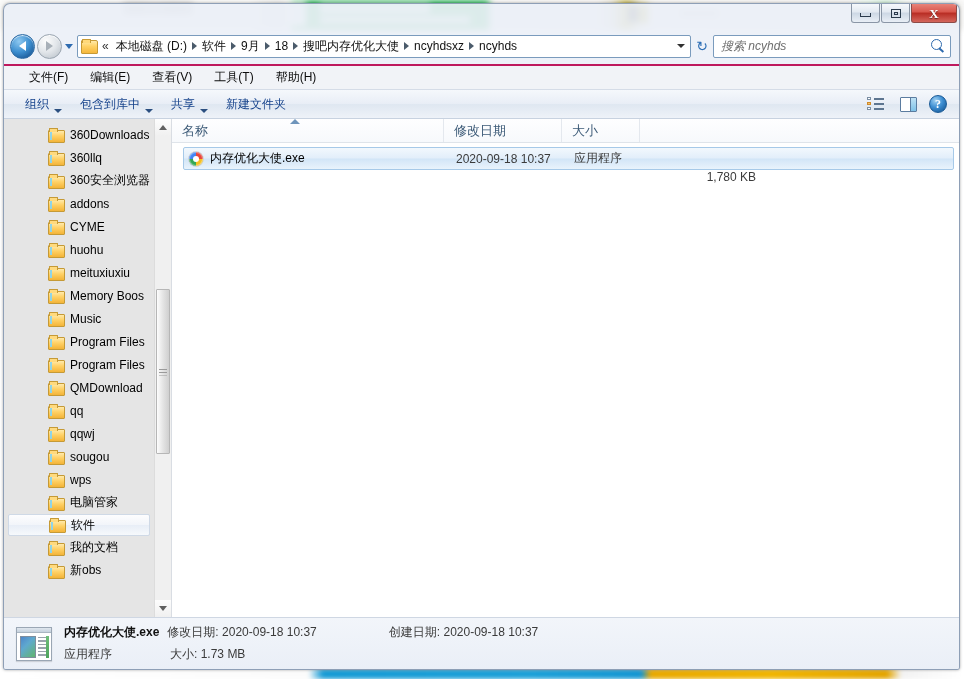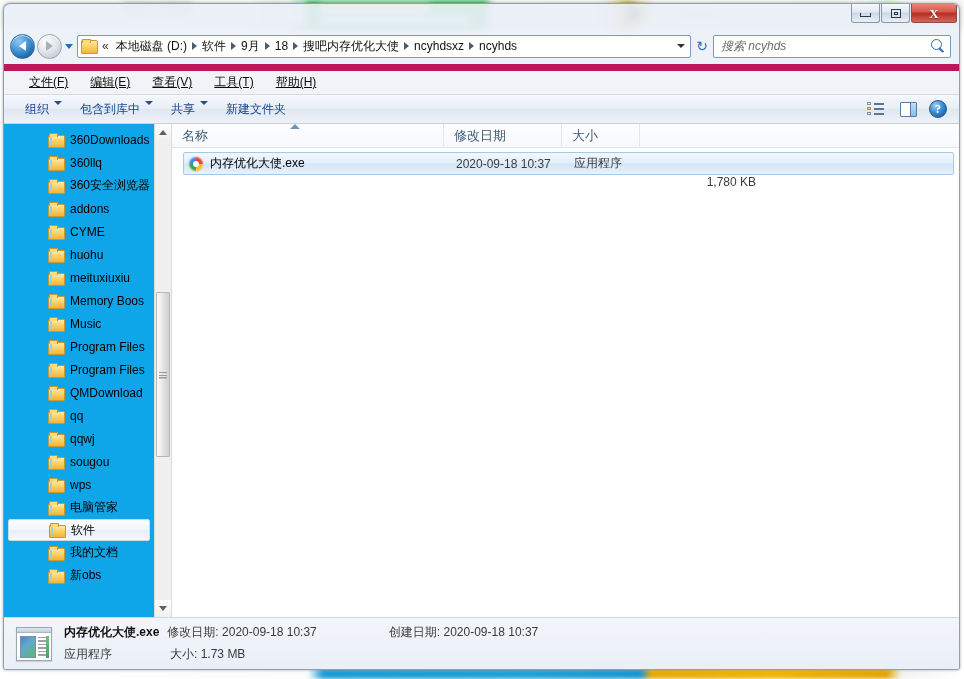--- a/index.html
+++ b/index.html
@@ -312,48 +312,47 @@
     width: 6px; height: 1.8px;
     background: #2f6bae;
     transform: rotate(42deg);
     transform-origin: left center;
   }
 
   
   .menubar {
     flex: 0 0 22px;
     background: #f1f3f7;
-    border-top: 7px solid #be185d;
+    border-top: 2px solid #be185d;
     display: flex;
     align-items: center;
     padding-left: 14px;
     font-size: 12px;
     color: #0c0c0c;
-    text-decoration: underline;
   }
   .menu-item {
     padding: 3px 11px;
     cursor: default;
   }
 
   
   .cmdbar {
     flex: 0 0 30px;
     background: linear-gradient(to bottom,#f5f8fc 0%,#e9eef6 48%,#dfe7f1 52%,#eef2f8 100%);
     border-top: 1px solid #d5dce7;
     border-bottom: 1px solid #c8d2e0;
     display: flex;
     align-items: center;
     padding: 0 6px 0 12px;
     font-size: 12px;
     color: #15428b;
   }
   .cmd {
     display: flex;
-    align-items: flex-start;
+    align-items: flex-end;
     gap: 5px;
     padding: 4px 9px;
     cursor: default;
     white-space: nowrap;
   }
   .cmd .cd {
     width: 0; height: 0;
     border-left: 4px solid transparent;
     border-right: 4px solid transparent;
     border-top: 4px solid #2b4f80;
@@ -413,21 +412,21 @@
   .body {
     flex: 1 1 auto;
     display: flex;
     min-height: 0;
     background: #ffffff;
   }
 
   
   .sidebar {
     flex: 0 0 168px;
-    background: #0ea5e9;
+    background: #e5e5e5;
     border-right: 1px solid #d9dde3;
     position: relative;
     overflow: hidden;
     display: flex;
   }
   .tree {
     flex: 1 1 auto;
     padding: 4px 0 0 0;
     overflow: hidden;
     position: relative;

